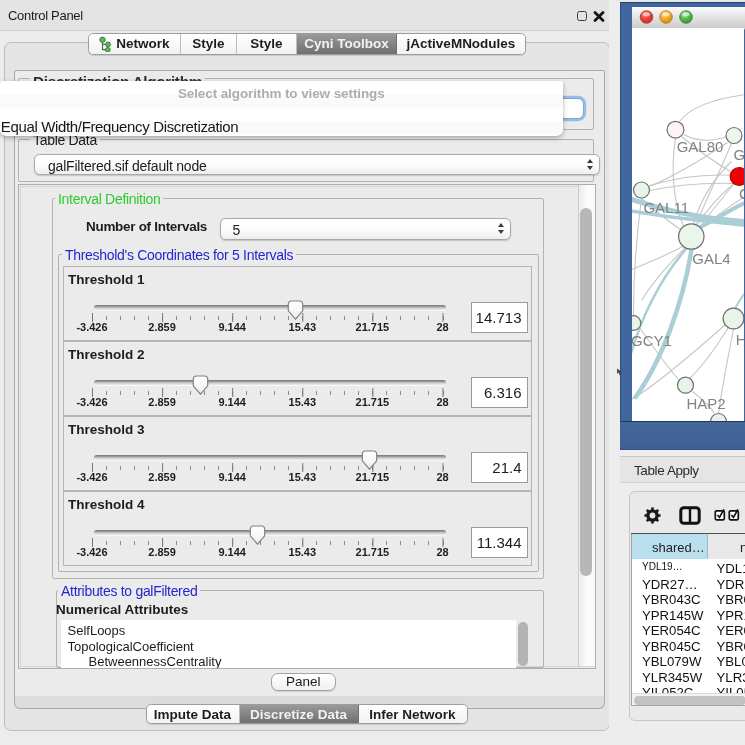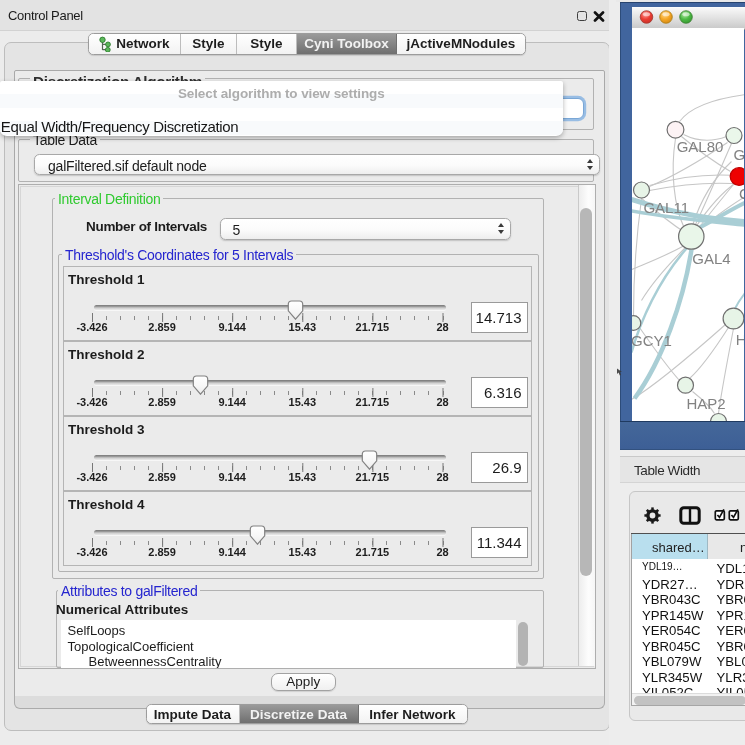--- a/index.html
+++ b/index.html
@@ -150,21 +150,21 @@
 <div class="minor" style="left:92px;top:465.5px;"></div>
 <div class="major" style="left:91.6px;top:463.0px;"></div>
 <div class="tick-lbls" style="left:63px;top:471.0px;width:467px;height:12px;">
       <span style="left:29.0px;">-3.426</span>
       <span style="left:99.1px;">2.859</span>
       <span style="left:169.2px;">9.144</span>
       <span style="left:239.3px;">15.43</span>
       <span style="left:309.4px;">21.715</span>
       <span style="left:379.5px;">28</span>
     </div>
-<div class="vfield" style="left:470.5px;top:451.5px;">26.9</div>
+<div class="vfield" style="left:470.5px;top:451.5px;">21.4</div>
 <div class="tpanel" style="left:63px;top:490.5px;width:467px;height:73px;"></div>
 <div class="tlabel" style="left:68px;top:497.0px;">Threshold 4</div>
 <div class="track" style="left:94px;top:529.5px;width:352px;"></div>
 <svg class="thumb" style="left:248.5px;top:525.0px;" width="17" height="20" viewBox="0 0 17 20">
       <defs>
         <linearGradient id="tg3" x1="0" y1="0" x2="0" y2="1">
           <stop offset="0" stop-color="#ffffff"></stop>
           <stop offset="0.55" stop-color="#f7f7f7"></stop>
           <stop offset="1" stop-color="#ececec"></stop>
         </linearGradient>
@@ -186,21 +186,21 @@
 <div class="grp" style="left:56px;top:589.5px;width:486px;height:76.5px;"></div>
 <div class="gl" style="left:58px;top:583px;color:#2525cf;">Attributes to galFiltered</div>
 <div class="abs" style="left:56px;top:602px;font-size:13.5px;font-weight:bold;">Numerical Attributes</div>
 <div class="abs" style="left:60.5px;top:620px;width:455px;height:48px;background:#fff;overflow:hidden;font-size:13px;padding-top:3px;box-sizing:border-box;">
 <div style="height:15.5px;line-height:15.5px;padding-left:7px;">SelfLoops</div>
 <div style="height:15.5px;line-height:15.5px;padding-left:7px;">TopologicalCoefficient</div>
 <div style="height:15.5px;line-height:15.5px;padding-left:7px;margin-left:21px;">BetweennessCentrality</div>
 </div>
 <div class="abs" style="left:518px;top:621.5px;width:10px;height:44px;background:#b3b3b3;border-radius:5px;"></div>
 
-<div class="abs" style="left:271px;top:672.5px;width:62.5px;height:16px;border:1px solid #a2a2a2;border-radius:7px;background:linear-gradient(180deg,#ffffff,#f0f0f0);text-align:center;font-size:13.5px;line-height:16px;box-shadow:0 1px 1px rgba(0,0,0,0.12);">Apply</div>
+<div class="abs" style="left:271px;top:672.5px;width:62.5px;height:16px;border:1px solid #a2a2a2;border-radius:7px;background:linear-gradient(180deg,#ffffff,#f0f0f0);text-align:center;font-size:13.5px;line-height:16px;box-shadow:0 1px 1px rgba(0,0,0,0.12);">Panel</div>
 
 <div class="seg" style="left:145.5px;top:704px;height:18px;">
 <div class="s" style="width:92px;">Impute Data</div>
 <div class="s sel" style="width:118px;">Discretize Data</div>
 <div class="s" style="width:108px;">Infer Network</div>
 </div>
 
 <div class="abs" style="left:0;top:81px;width:562.5px;height:54.5px;background:#ffffff;border-radius:2px 2px 7px 7px;box-shadow:0 2px 5px rgba(0,0,0,0.3);z-index:5;overflow:hidden;">
 <div class="abs" style="left:0;top:13.4px;width:100%;height:13.4px;background:#f8fafc;"></div>
 <div class="abs" style="left:0;top:40.2px;width:100%;height:13.4px;background:#f8fafc;"></div>
@@ -293,21 +293,21 @@
 <text x="665.7" y="212" text-anchor="middle">GAL11</text>
 <text x="711" y="263" text-anchor="middle">GAL4</text>
 <text x="651" y="345.7" text-anchor="middle">GCY1</text>
 <text x="735.3" y="344">HI</text>
 <text x="705.6" y="408.5" text-anchor="middle">HAP2</text>
 </g>
 </svg>
 </div>
 
 <div class="abs" style="left:619.5px;top:455.5px;width:125.5px;height:25.5px;background:#e5e5e5;border-top:1px solid #c9c9c9;border-bottom:1px solid #d4d4d4;"></div>
-<div class="abs" style="left:634px;top:462.5px;font-size:13.5px;letter-spacing:-0.4px;color:#2b2b2b;">Table Width</div>
+<div class="abs" style="left:634px;top:462.5px;font-size:13.5px;letter-spacing:-0.4px;color:#2b2b2b;">Table Apply</div>
 
 <div class="abs" style="left:629px;top:490.5px;width:130px;height:228.5px;background:#e9e9e9;border:1px solid #c6c6c6;border-radius:6px;"></div>
 <svg class="abs" style="left:644px;top:507px;" width="17" height="17" viewBox="0 0 17 17">
       <g stroke="#1a1a1a">
         <circle cx="8.5" cy="8.5" r="4.6" fill="none" stroke-width="3.4"></circle>
         <g stroke-width="2.5">
           <path d="M8.5,0.4 L8.5,3.2"></path>
           <path d="M8.5,13.8 L8.5,16.6"></path>
           <path d="M0.4,8.5 L3.2,8.5"></path>
           <path d="M13.8,8.5 L16.6,8.5"></path>

